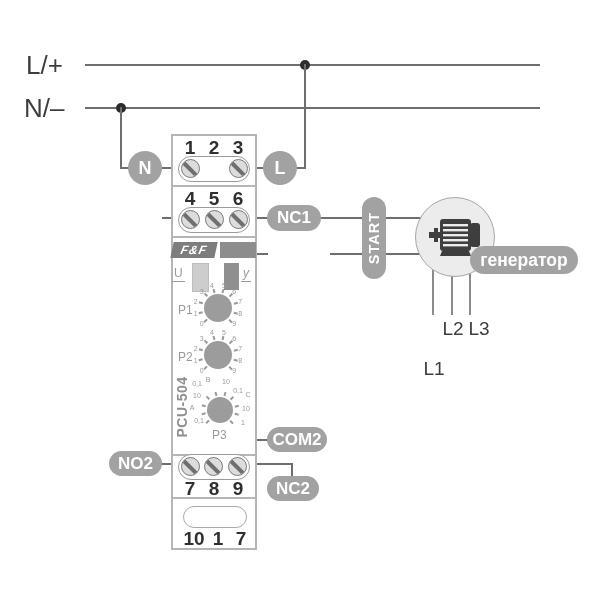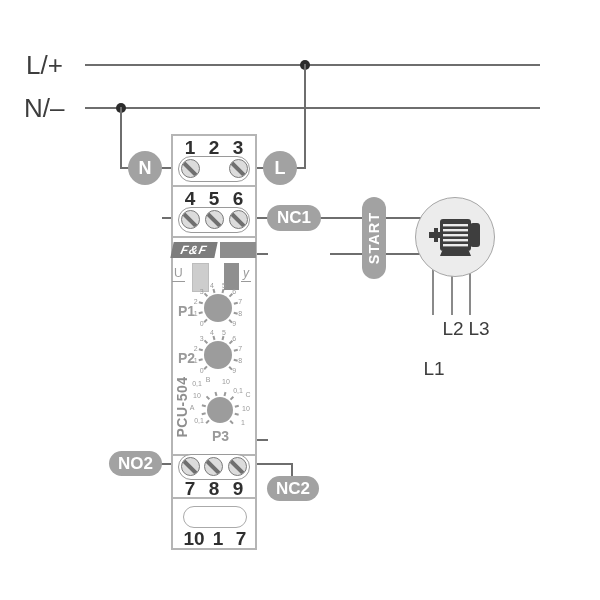--- a/index.html
+++ b/index.html
@@ -26,21 +26,21 @@
         transform:skewX(-12deg);color:#fff;font-style:italic;font-weight:bold;font-size:12px;
         display:flex;align-items:center;justify-content:center;letter-spacing:1px;}
   .logobar{position:absolute;left:220px;top:242px;width:36px;height:16px;background:#8d8d8d;}
   .led{position:absolute;width:15px;height:27px;top:263px;}
   .ind-label{position:absolute;top:266px;font-size:12px;color:#9a9a9a;border-bottom:1.5px solid #9a9a9a;
              padding:0 2px 1px 2px;line-height:14px;}
   .knob{position:absolute;border-radius:50%;background:#9c9c9c;}
   .kdigit{position:absolute;width:8px;height:8px;font-size:7px;line-height:8px;text-align:center;
           color:#9a9a9a;}
   .ktick{position:absolute;display:block;width:1.5px;height:4px;background:#9a9a9a;}
-  .knob-label{position:absolute;font-size:14px;color:#9a9a9a;font-weight:700;}
+  .knob-label{position:absolute;font-size:12px;color:#9a9a9a;font-weight:400;}
   .p3scale{position:absolute;width:16px;text-align:center;font-size:7px;color:#9a9a9a;line-height:8px;}
   .model{position:absolute;left:147px;top:399px;width:70px;height:16px;text-align:center;
          transform:rotate(-90deg);font-size:14px;font-weight:bold;color:#8f8f8f;letter-spacing:0.5px;}
   .slot{position:absolute;left:183px;top:506px;width:64px;height:22px;border:1.5px solid #aaa;
         border-radius:11px;box-sizing:border-box;}
   .gen-circle{position:absolute;left:415px;top:197px;width:80px;height:80px;border-radius:50%;
               background:#ececec;border:1.5px solid #a6a6a6;box-sizing:border-box;z-index:3;
               display:flex;align-items:center;justify-content:center;}
   .start-pill{left:362px;top:197px;width:24px;height:82px;border-radius:12px;z-index:5;}
   .start-pill span{transform:rotate(-90deg);font-size:14.5px;letter-spacing:1px;white-space:nowrap;}
@@ -199,40 +199,42 @@
   <div class="tnum" style="left:226px;top:478px;">9</div>
 
   <div class="slot"></div>
   <div class="tnum" style="left:181px;top:528px;width:26px;">10</div>
   <div class="tnum" style="left:205px;top:528px;width:26px;">1</div>
   <div class="tnum" style="left:228px;top:528px;width:26px;">7</div>
 
   <div class="pill circle-pill" style="left:128px;top:151px;width:34px;height:34px;">N</div>
   <div class="pill circle-pill" style="left:263px;top:151px;width:34px;height:34px;">L</div>
   <div class="pill" style="left:267px;top:205px;width:54px;height:26px;">NC1</div>
+  <div class="pill" style="left:267px;top:427px;width:60px;height:25px;">COM2</div>
   <div class="pill" style="left:109px;top:451px;width:53px;height:25px;">NO2</div>
   <div class="pill" style="left:267px;top:476px;width:52px;height:25px;">NC2</div>
 
   <div class="pill start-pill">
     <span>START</span>
   </div>
   <div class="gen-circle">
     <svg width="56" height="44" viewBox="0 0 56 44">
       <rect x="2" y="17" width="12" height="6" fill="#3e3e3e"></rect>
       <rect x="7" y="13" width="4" height="14" fill="#3e3e3e"></rect>
       <rect x="13" y="4" width="31" height="32" rx="3" fill="#3e3e3e"></rect>
       <rect x="16" y="9" width="25" height="2.4" fill="#ececec"></rect>
       <rect x="16" y="14" width="25" height="2.4" fill="#ececec"></rect>
       <rect x="16" y="19" width="25" height="2.4" fill="#ececec"></rect>
       <rect x="16" y="24" width="25" height="2.4" fill="#ececec"></rect>
       <rect x="16" y="29" width="25" height="2.4" fill="#ececec"></rect>
       <rect x="43" y="8" width="10" height="24" rx="3" fill="#3e3e3e"></rect>
       <polygon points="15,36 42,36 44,41 13,41" fill="#3e3e3e"></polygon>
     </svg>
   </div>
+  <div class="pill gen-label">генератор</div>
 
   <div class="phase-label" style="left:423px;margin-top:40px;">L1</div>
   <div class="phase-label" style="left:442px;">L2</div>
   <div class="phase-label" style="left:468px;">L3</div>
 
 <div class="p3scale" style="left: 189px; top: 380px;">0,1</div>
     <div class="p3scale" style="left: 200px; top: 376px;">B</div>
     <div class="p3scale" style="left: 218px; top: 378px;">10</div>
     <div class="p3scale" style="left: 230px; top: 387px;">0,1</div>
     <div class="p3scale" style="left: 240px; top: 391px;">C</div>

